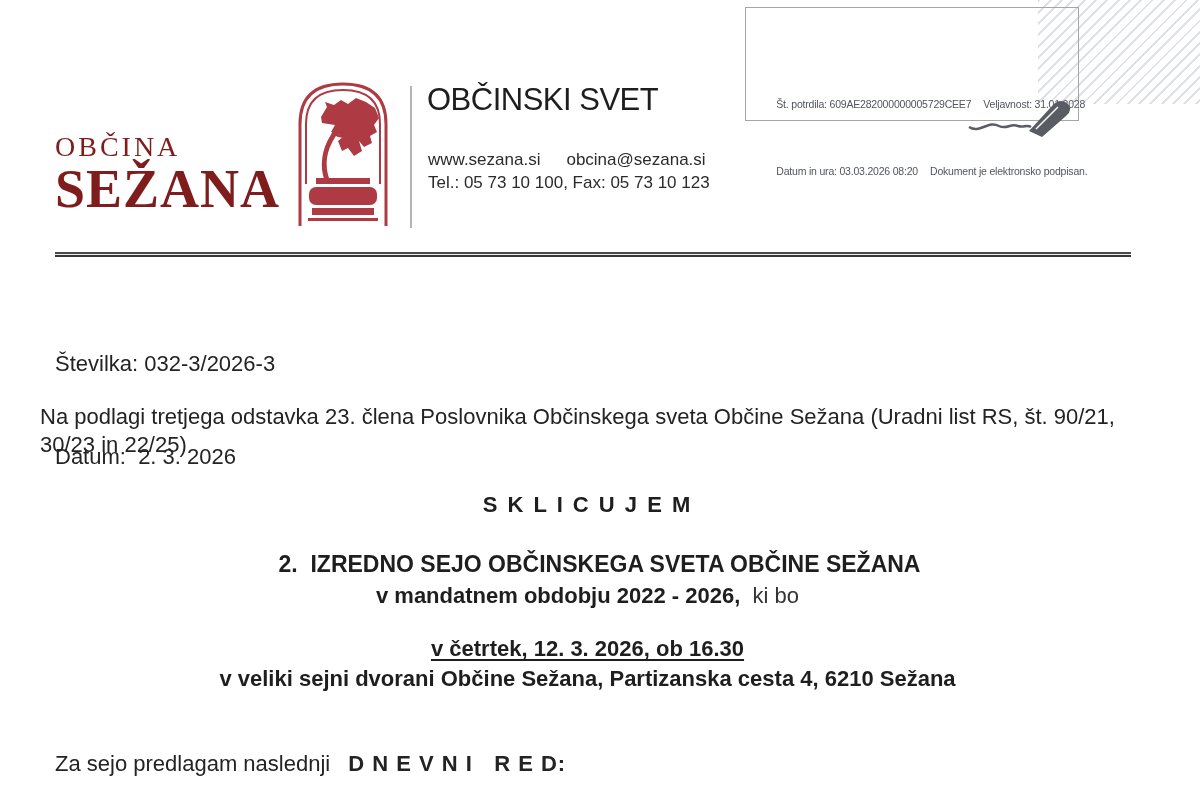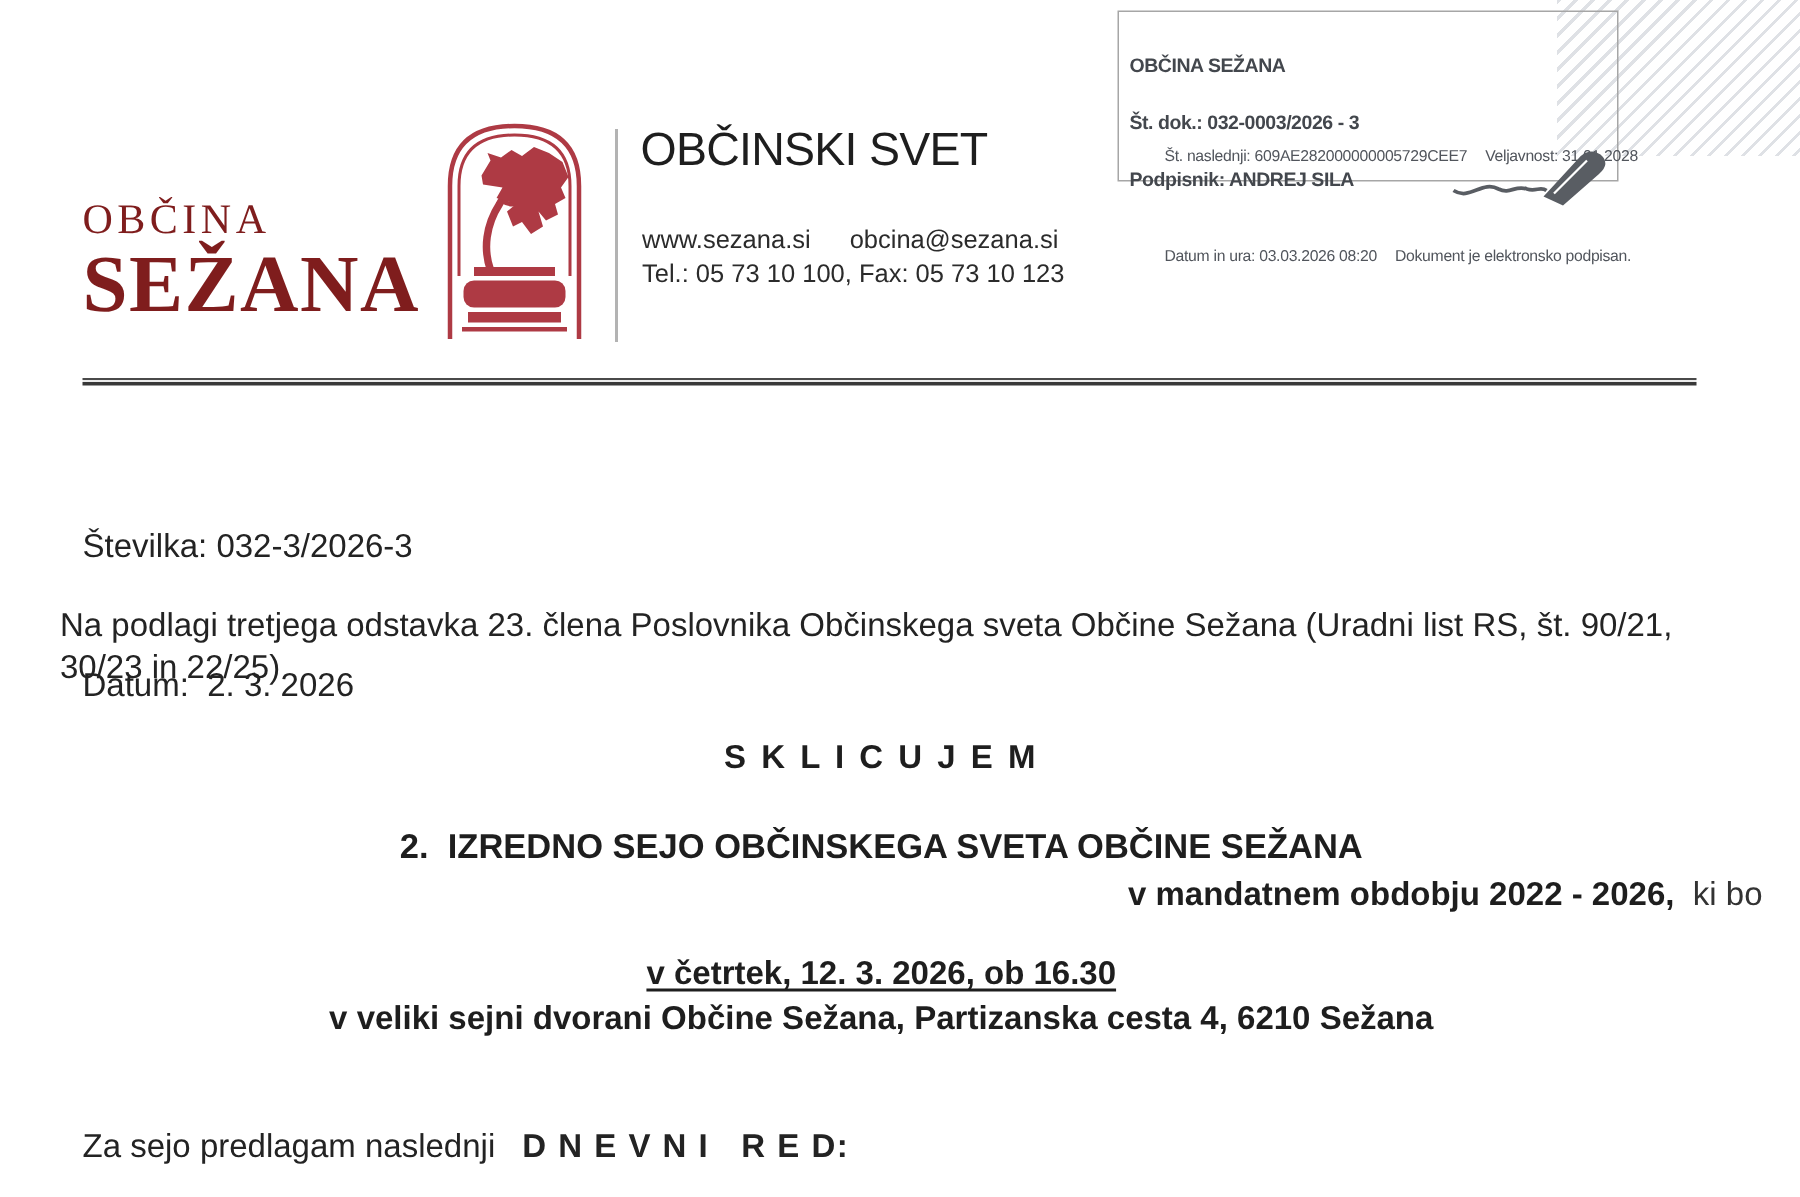--- a/index.html
+++ b/index.html
@@ -43,22 +43,22 @@
   
   .rule{
     position:absolute;left:55px;top:252px;width:1076px;height:5px;
     background:linear-gradient(to bottom,#4a4a4a 0 1.5px,#ececec 1.5px 2.5px,#383838 2.5px 5px);
   }
   
   .meta{position:absolute;left:55px;top:286px;font-size:22px;line-height:31px;white-space:pre;}
   .legal{position:absolute;left:40px;top:403px;width:1080px;font-size:22px;line-height:27.5px;}
   .centered{position:absolute;left:0;width:1175px;text-align:center;color:#1e1e1e;}
   .convene{top:492px;font-size:22px;font-weight:bold;letter-spacing:2px;white-space:pre;}
-  .session-title{top:551px;font-size:23px;font-weight:bold;white-space:pre;}
-  .mandate{top:583px;font-size:22px;text-align:right;}
+  .session-title{top:551px;font-size:23px;font-weight:bold;white-space:pre;padding-left:12px;}
+  .mandate{top:583px;font-size:22px;}
   .mandate .bold{font-weight:bold;}
   .mandate .rest{white-space:pre;color:#333;}
   .when{top:636px;font-size:22px;font-weight:bold;}
   .when span{text-decoration:underline;text-underline-offset:3px;}
   .where{top:666px;font-size:22px;font-weight:bold;}
   .agenda{position:absolute;left:55px;top:751px;font-size:22px;}
   .agenda .heading{font-weight:bold;white-space:pre;margin-left:18px;letter-spacing:1px;}
 </style>
 </head>
 <body>
@@ -93,28 +93,23 @@
 <div class="dept">OBČINSKI SVET</div>
 
 <div class="contact">
   <div>
     <span>www.sezana.si</span><span class="email">obcina@sezana.si</span>
   </div>
   <div>Tel.: 05 73 10 100, Fax: 05 73 10 123</div>
 </div>
 
 <div class="stamp">
-  <div class="stamp-main">
-    <div>OBČINA SEŽANA</div>
-    <div>Št. dok.: 032-0003/2026 - 3</div>
-    <div>Podpisnik: ANDREJ SILA</div>
-  </div>
   <div class="stamp-small">
     <div>
-      <span>Št. naslednji: 609AE282000000005729CEE7</span><span class="gap"></span><span>Veljavnost: 31.01.2028</span>
+      <span>Št. potrdila: 609AE282000000005729CEE7</span><span class="gap"></span><span>Veljavnost: 31.01.2028</span>
     </div>
     <div>
       <span>Datum in ura: 03.03.2026 08:20</span><span class="gap"></span><span>Dokument je elektronsko podpisan.</span>
     </div>
   </div>
 </div>
 
 <div class="pen">
   <svg width="120" height="46" viewBox="0 0 120 46" xmlns="http://www.w3.org/2000/svg">
     <path d="M3,31 C14,38 22,24 33,30 C41,34 44,27 52,30 C58,32 61,28 65,31" stroke="#595d63" stroke-width="2.5" fill="none"></path>

